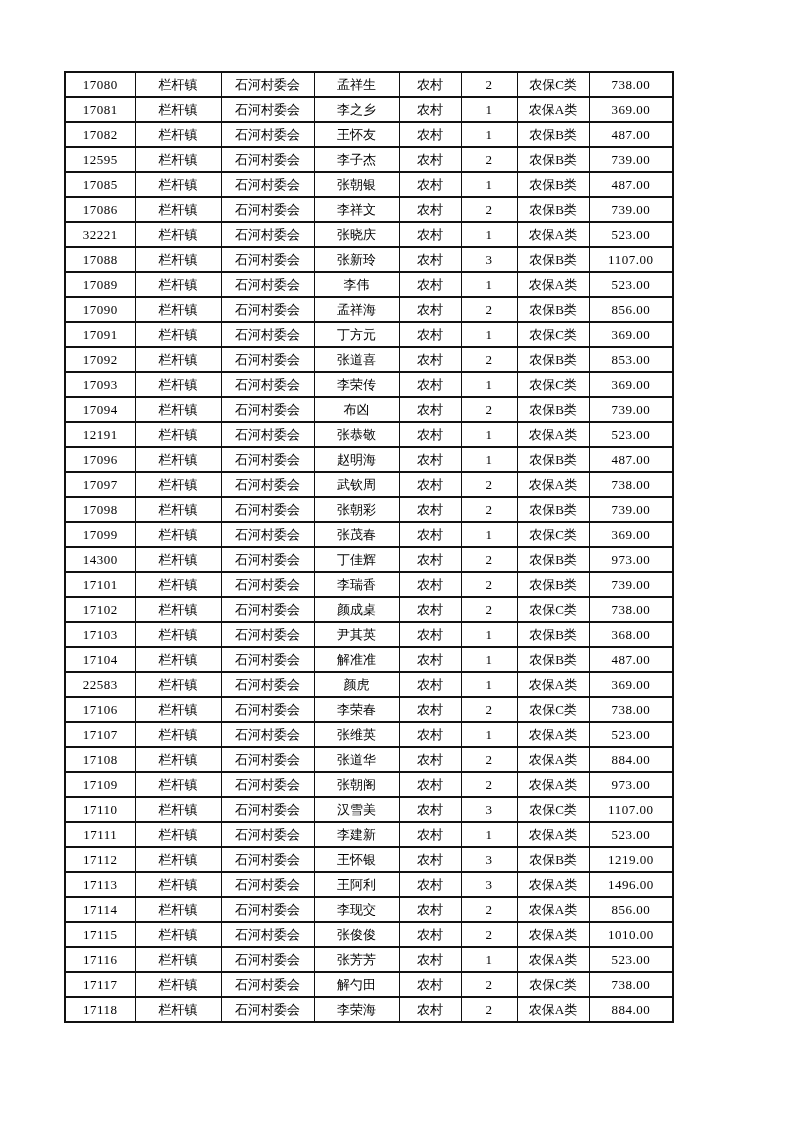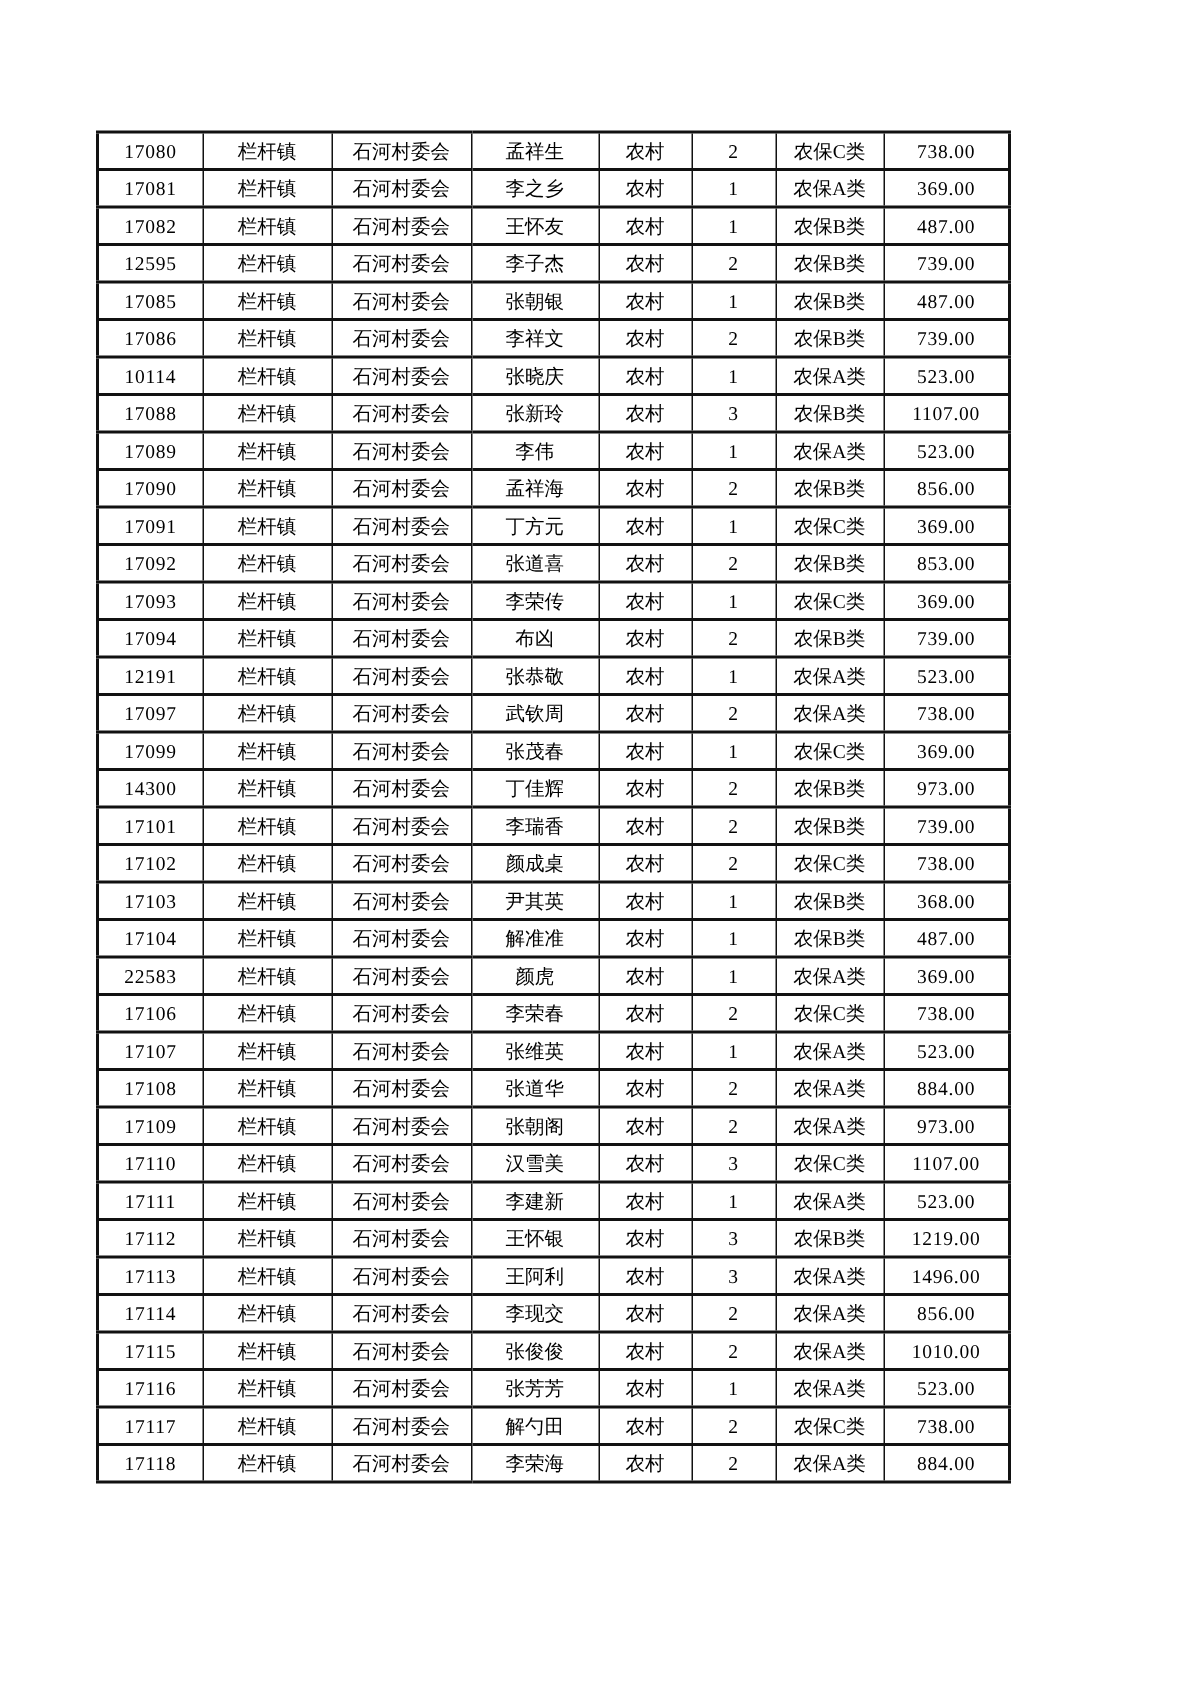--- a/index.html
+++ b/index.html
@@ -12,21 +12,20 @@
     height: 1122px;
     position: relative;
     font-family: "Liberation Serif", "DejaVu Serif", serif;
     color: #000000;
     overflow: hidden;
   }
   .page {
     position: absolute;
     inset: 0;
     background: #ffffff;
-    margin-top: 16px;
   }
   table.grid {
     position: absolute;
     left: 64px;
     top: 71px;
     border-collapse: collapse;
     table-layout: fixed;
     border: 2px solid #111111;
   }
   table.grid td {
@@ -118,21 +117,21 @@
           <td class="num">17086</td>
           <td>栏杆镇</td>
           <td>石河村委会</td>
           <td>李祥文</td>
           <td>农村</td>
           <td class="num">2</td>
           <td>农保B类</td>
           <td class="num">739.00</td>
         </tr>
         <tr>
-          <td class="num">10114</td>
+          <td class="num">32221</td>
           <td>栏杆镇</td>
           <td>石河村委会</td>
           <td>张晓庆</td>
           <td>农村</td>
           <td class="num">1</td>
           <td>农保A类</td>
           <td class="num">523.00</td>
         </tr>
         <tr>
           <td class="num">17088</td>
@@ -208,28 +207,48 @@
           <td class="num">12191</td>
           <td>栏杆镇</td>
           <td>石河村委会</td>
           <td>张恭敬</td>
           <td>农村</td>
           <td class="num">1</td>
           <td>农保A类</td>
           <td class="num">523.00</td>
         </tr>
         <tr>
+          <td class="num">17096</td>
+          <td>栏杆镇</td>
+          <td>石河村委会</td>
+          <td>赵明海</td>
+          <td>农村</td>
+          <td class="num">1</td>
+          <td>农保B类</td>
+          <td class="num">487.00</td>
+        </tr>
+        <tr>
           <td class="num">17097</td>
           <td>栏杆镇</td>
           <td>石河村委会</td>
           <td>武钦周</td>
           <td>农村</td>
           <td class="num">2</td>
           <td>农保A类</td>
           <td class="num">738.00</td>
+        </tr>
+        <tr>
+          <td class="num">17098</td>
+          <td>栏杆镇</td>
+          <td>石河村委会</td>
+          <td>张朝彩</td>
+          <td>农村</td>
+          <td class="num">2</td>
+          <td>农保B类</td>
+          <td class="num">739.00</td>
         </tr>
         <tr>
           <td class="num">17099</td>
           <td>栏杆镇</td>
           <td>石河村委会</td>
           <td>张茂春</td>
           <td>农村</td>
           <td class="num">1</td>
           <td>农保C类</td>
           <td class="num">369.00</td>

